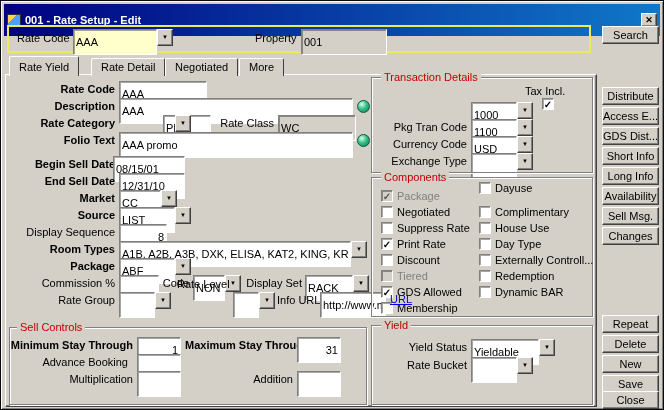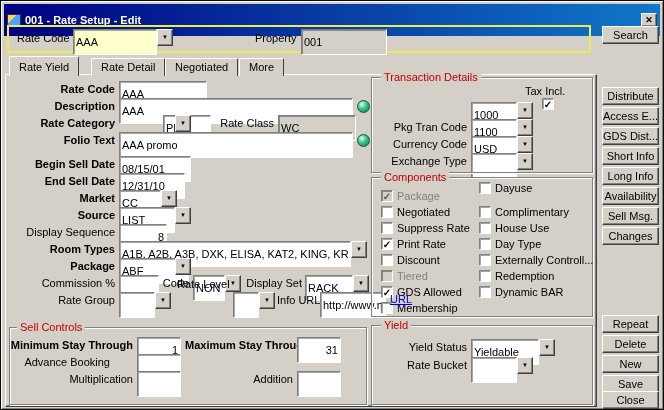--- a/index.html
+++ b/index.html
@@ -124,21 +124,21 @@
       <span>▼</span>
     </div>
   <span class="lbl r" style="left:205px;top:116px;width:68px">Rate Class</span>
   <input class="inp flat" style="left: 277px; top: 114px; width: 78px;" readonly="" value="WC">
 
   <span class="lbl r b" style="left:4px;top:133px;width:110px">Folio Text</span>
   <input class="inp" style="left: 118px; top: 131px; width: 234px;" readonly="" value="AAA promo">
   <span class="globe" style="left:356px;top:133px"></span>
 
   <span class="lbl r b" style="left:4px;top:157px;width:110px">Begin Sell Date</span>
-  <input class="inp" style="left: 118px; top: 155px; width: 72px;" readonly="" value="08/15/01">
+  <input class="inp" style="left: 112px; top: 155px; width: 72px;" readonly="" value="08/15/01">
 
   <span class="lbl r b" style="left:4px;top:174px;width:110px">End Sell Date</span>
   <input class="inp" style="left: 118px; top: 172px; width: 66px;" readonly="" value="12/31/10">
 
   <span class="lbl r b" style="left:4px;top:191px;width:110px">Market</span>
   <input class="inp" style="left: 118px; top: 189px; width: 42px;" readonly="" value="CC">
   <div class="dd" style="left:160px;top:189px">
       <span>▼</span>
     </div>
 
@@ -151,21 +151,21 @@
   <span class="lbl r" style="left:4px;top:225px;width:110px">Display Sequence</span>
   <input class="inp num" style="left: 118px; top: 223px; width: 48px;" readonly="" value="8">
 
   <span class="lbl r b" style="left:4px;top:242px;width:110px">Room Types</span>
   <input class="inp" style="left: 118px; top: 240px; width: 232px;" readonly="" value="A1B, A2B, A3B, DXK, ELISA, KAT2, KING, KRTT, PH, PM, ROH, S">
   <div class="dd" style="left:350px;top:240px">
       <span>▼</span>
     </div>
 
   <span class="lbl r b" style="left:4px;top:259px;width:110px">Package</span>
-  <input class="inp" style="left: 118px; top: 257px; width: 70px;" readonly="" value="ABF">
+  <input class="inp" style="left: 118px; top: 257px; width: 56px;" readonly="" value="ABF">
   <div class="dd" style="left:174px;top:257px">
       <span>▼</span>
     </div>
 
   <span class="lbl r" style="left:4px;top:276px;width:110px">Commission %</span>
   <input class="inp" style="left: 118px; top: 274px; width: 40px;" readonly="" value="">
   <span class="lbl r" style="left:158px;top:276px;width:30px">Code</span>
   <input class="inp" style="left: 192px; top: 274px; width: 32px;" readonly="" value="NON">
   <div class="dd" style="left:224px;top:274px">
       <span>▼</span>
@@ -189,21 +189,21 @@
   <span class="lbl r" style="left:276px;top:293px;width:40px">Info URL</span>
   <input class="inp" style="left: 319px; top: 291px; width: 66px;" readonly="" value="http://www.ms">
   <a class="link" style="left:389px;top:292px">URL</a>
 
   <div class="grp" style="left:8px;top:326px;width:358px;height:78px"></div>
   <span class="grp-title" style="left:16px;top:320px">Sell Controls</span>
   <span class="lbl r b" style="left:8px;top:338px;width:124px">Minimum Stay Through</span>
   <input class="inp num" style="left: 136px; top: 336px; width: 44px;" readonly="" value="1">
   <span class="lbl r b" style="left:184px;top:338px;width:108px">Maximum Stay Through</span>
   <input class="inp num" style="left: 296px; top: 336px; width: 44px;" readonly="" value="31">
-  <span class="lbl r" style="left:0;top:355px;width:109px">Advance Booking</span>
+  <span class="lbl r" style="left:8px;top:355px;width:119px">Advance Booking</span>
   <input class="inp" style="left: 136px; top: 353px; width: 44px;" readonly="" value="">
   <span class="lbl r" style="left:8px;top:372px;width:124px">Multiplication</span>
   <input class="inp" style="left: 136px; top: 370px; width: 44px;" readonly="" value="">
   <span class="lbl r" style="left:184px;top:372px;width:108px">Addition</span>
   <input class="inp" style="left: 296px; top: 370px; width: 44px;" readonly="" value="">
 
   <div class="grp" style="left:370px;top:76px;width:222px;height:96px"></div>
   <span class="grp-title" style="left:380px;top:70px">Transaction Details</span>
   <span class="lbl" style="left:524px;top:84px">Tax Incl.</span>
   <span class="cb abs" style="left:541px;top:97px">✓</span>

